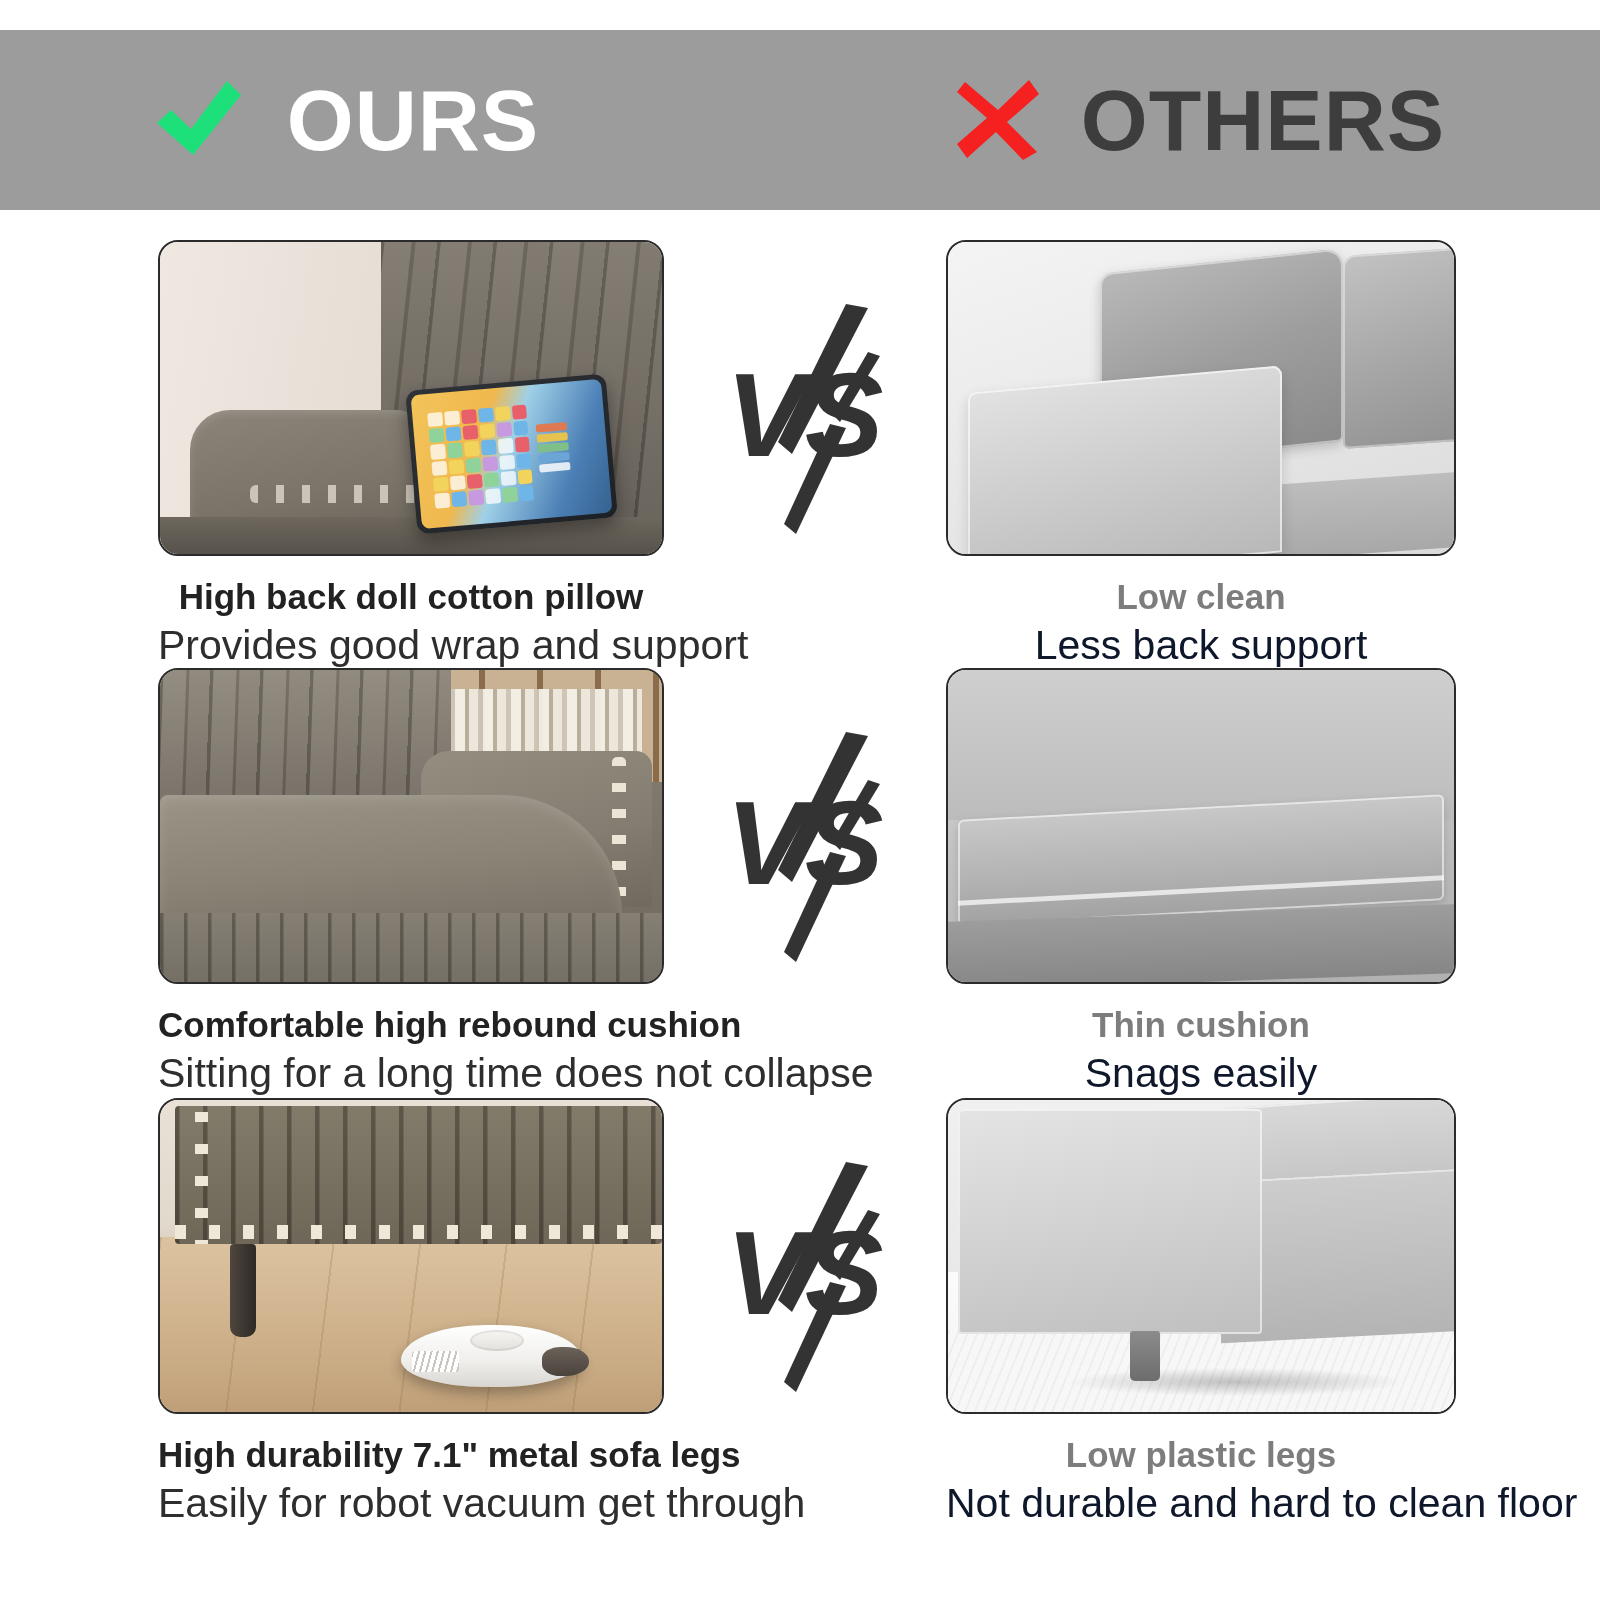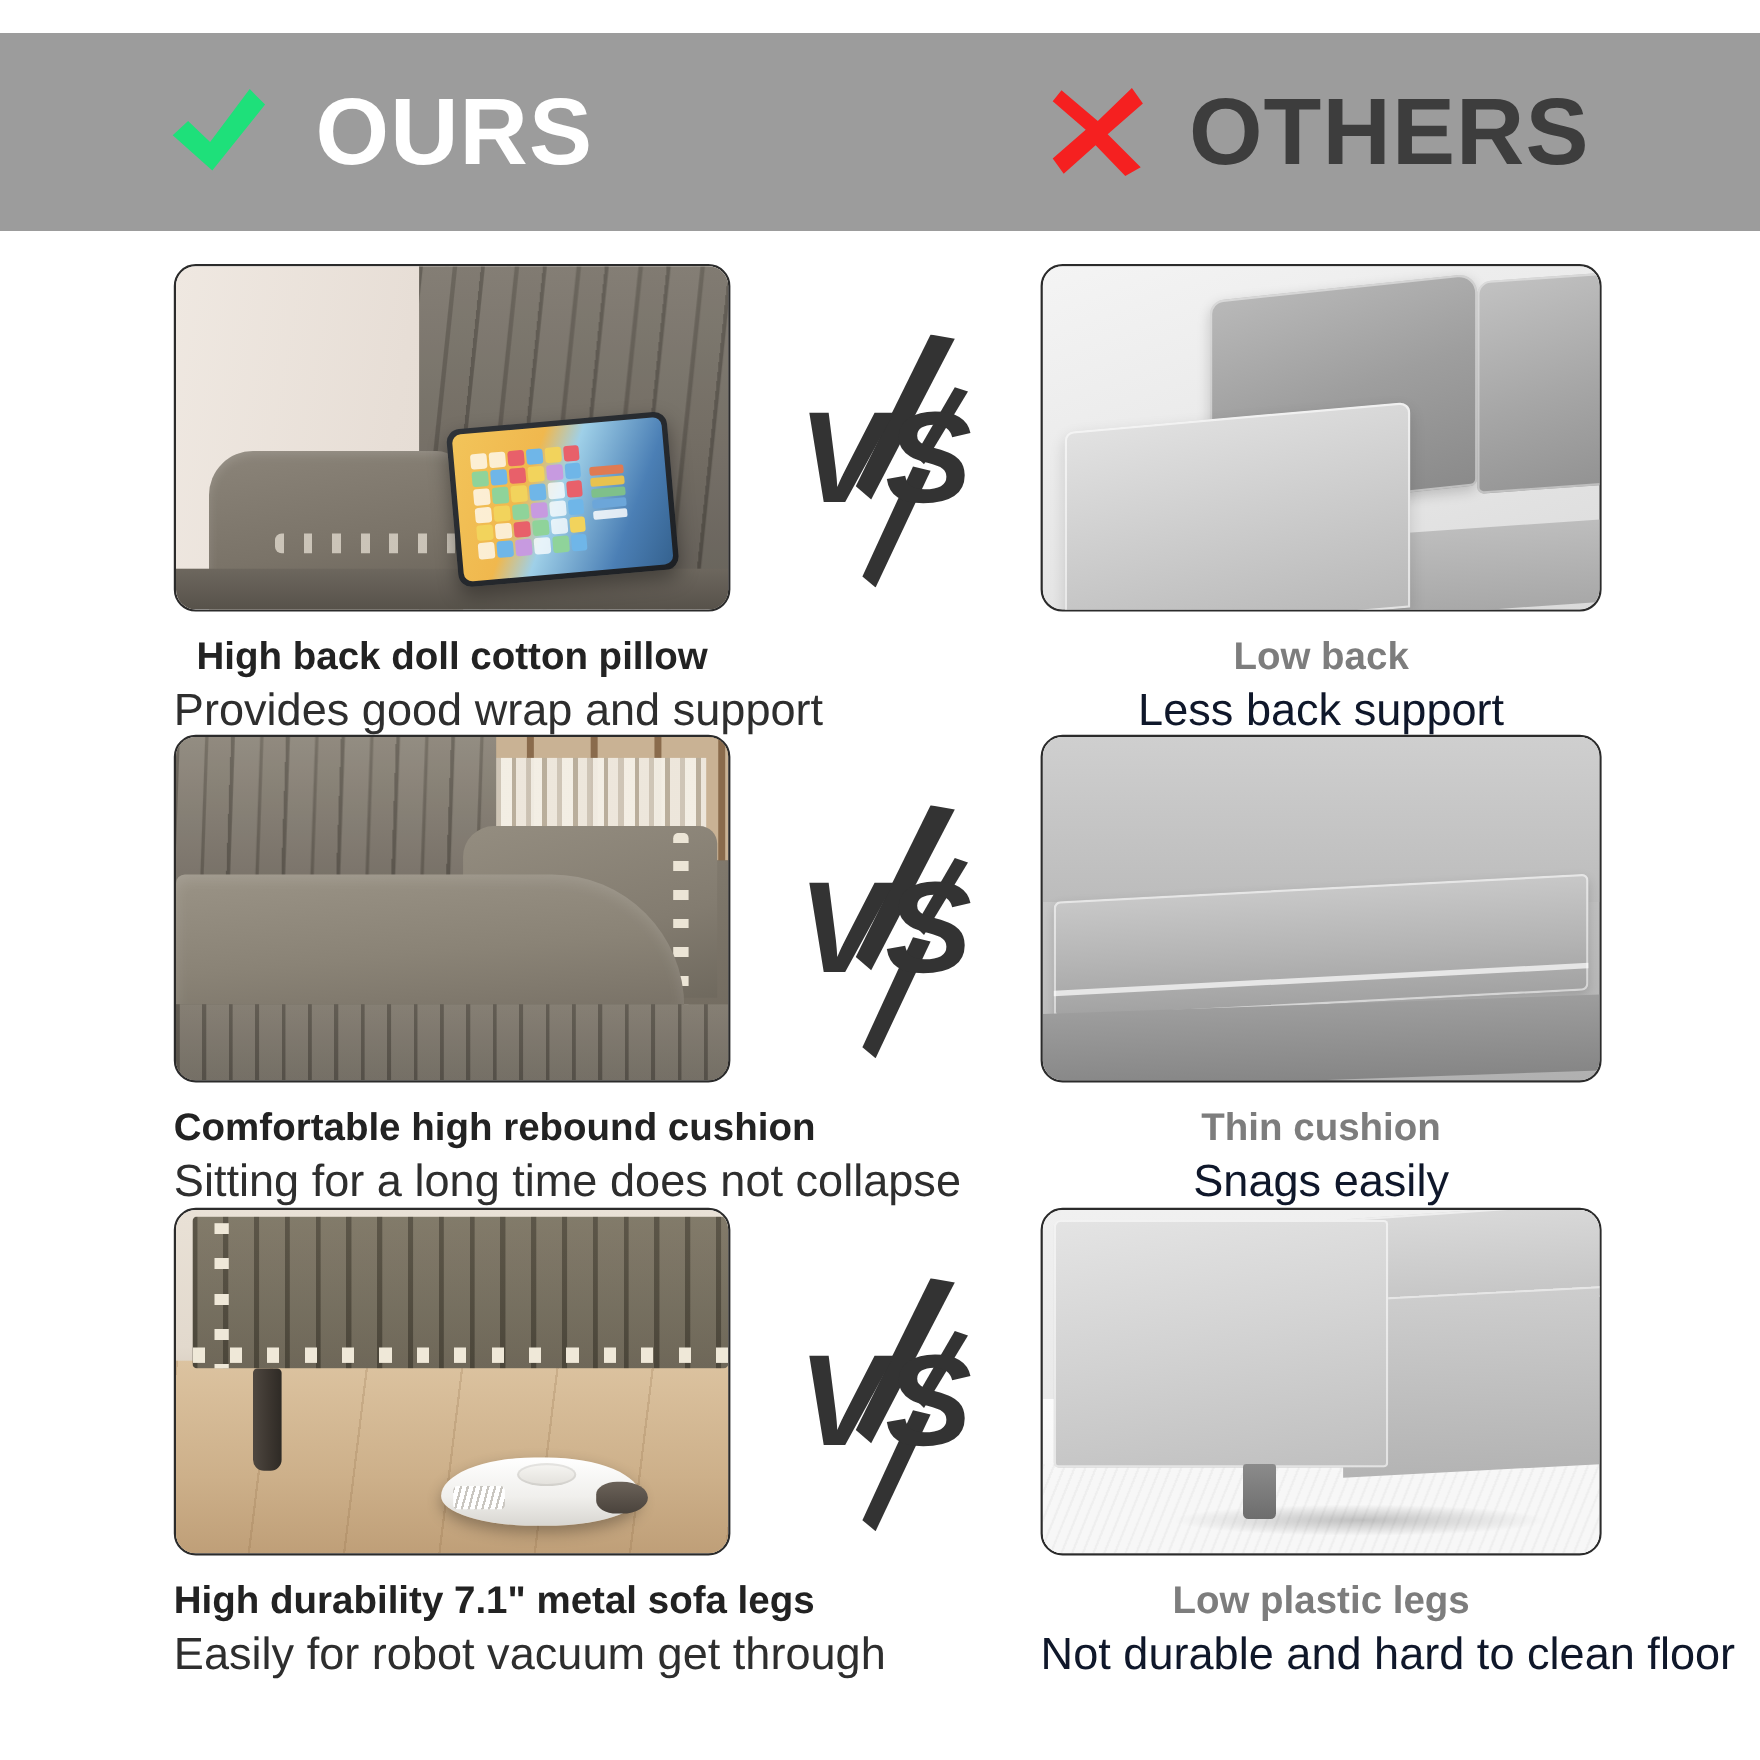--- a/index.html
+++ b/index.html
@@ -500,21 +500,21 @@
 
     <div class="col col-right">
       <div class="photo">
         <div class="ph r1r-bg"></div>
         <div class="ph r1r-cush-a"></div>
         <div class="ph r1r-cush-b"></div>
         <div class="ph r1r-seat"></div>
         <div class="ph r1r-arm"></div>
       </div>
       <div class="caption">
-        <div class="cap-title">Low back</div>
+        <div class="cap-title">Low clean</div>
         <div class="cap-sub">Less back support</div>
       </div>
     </div>
   </div>
 
   <div class="row row-2">
 
     <div class="col col-left">
       <div class="photo">
         <div class="ph r2l-bg"></div>

